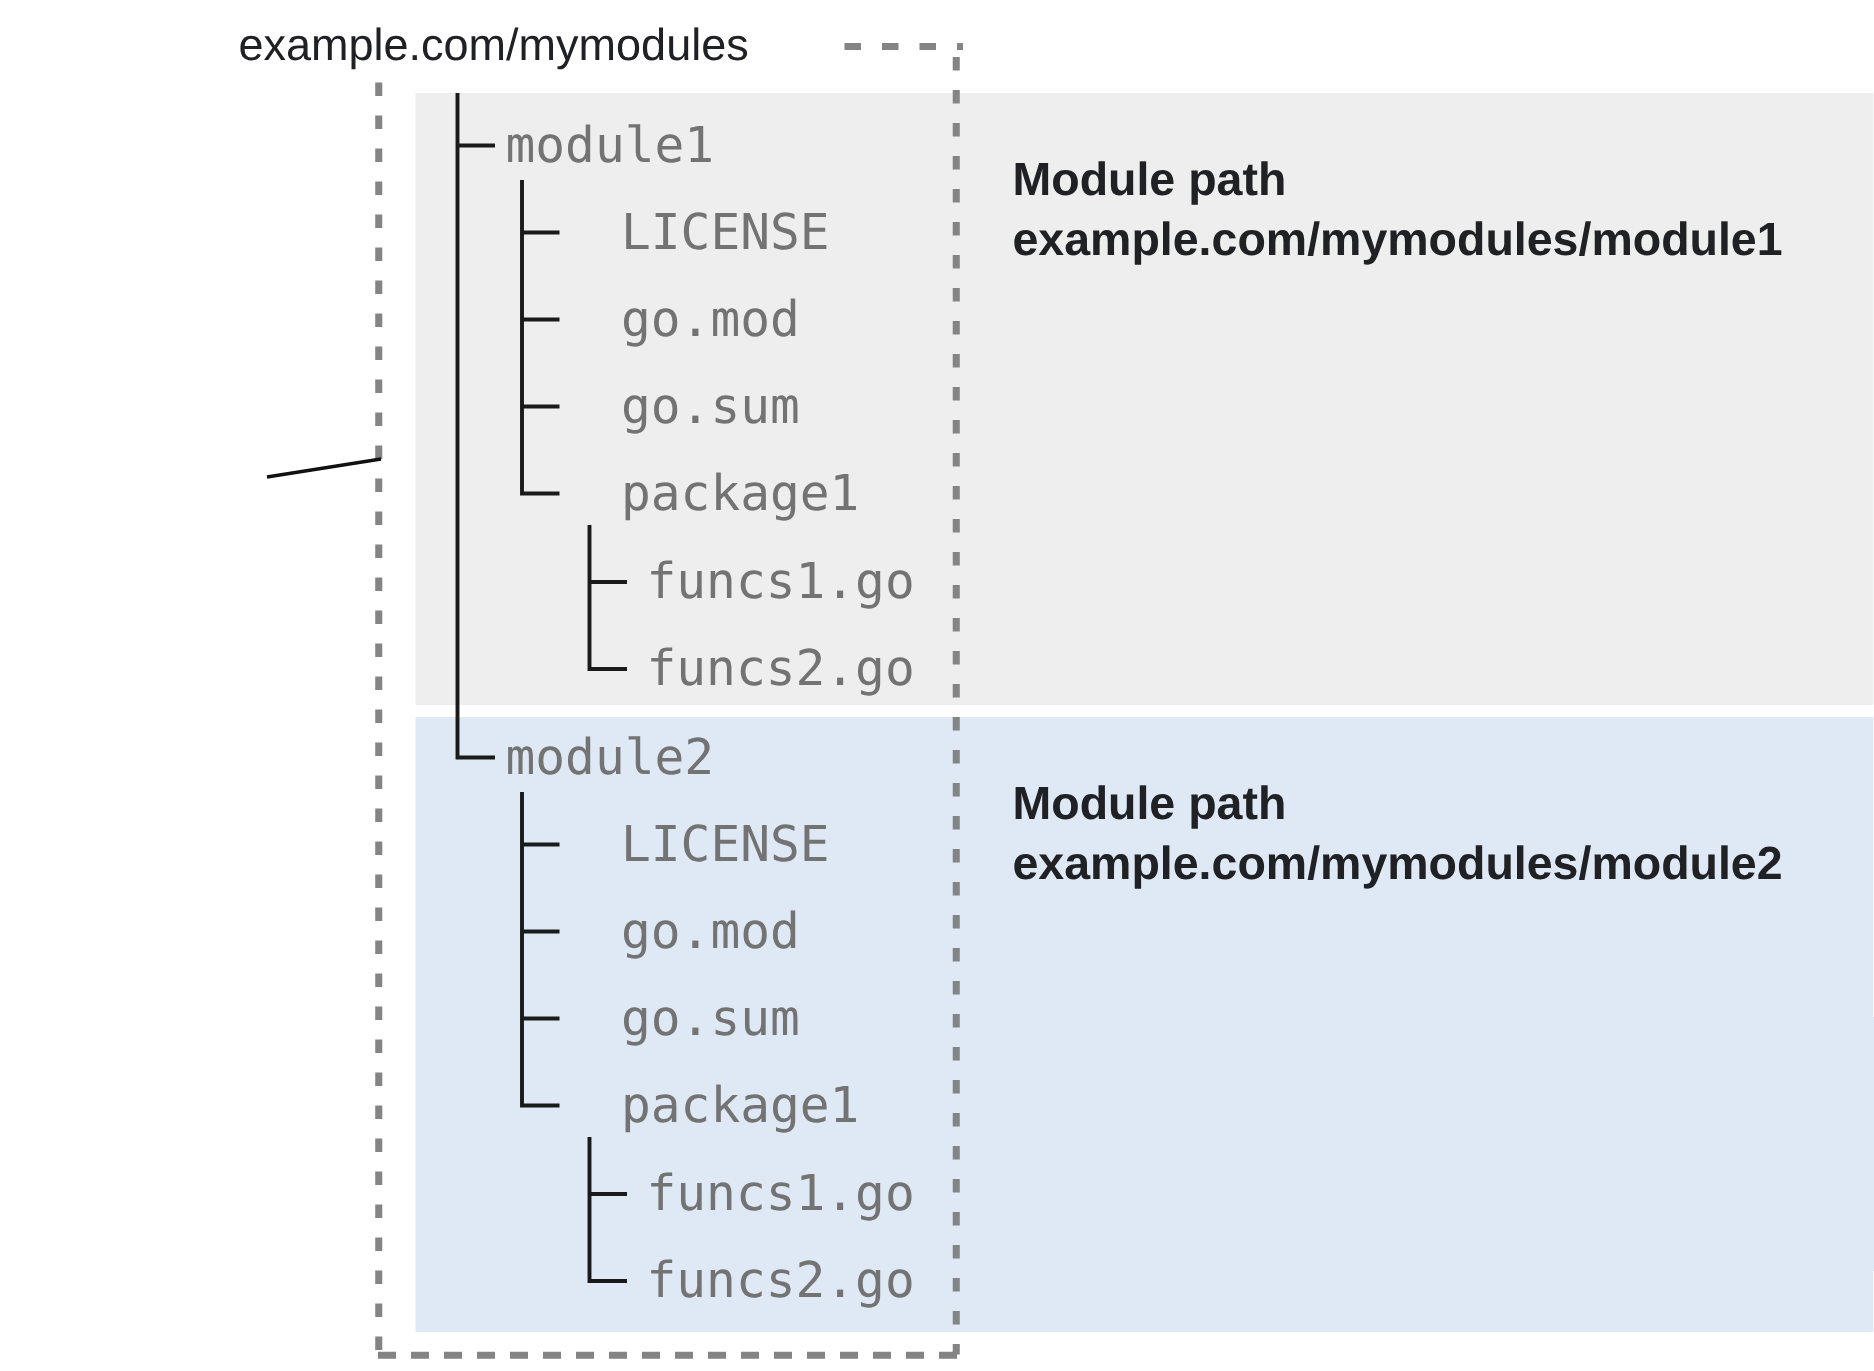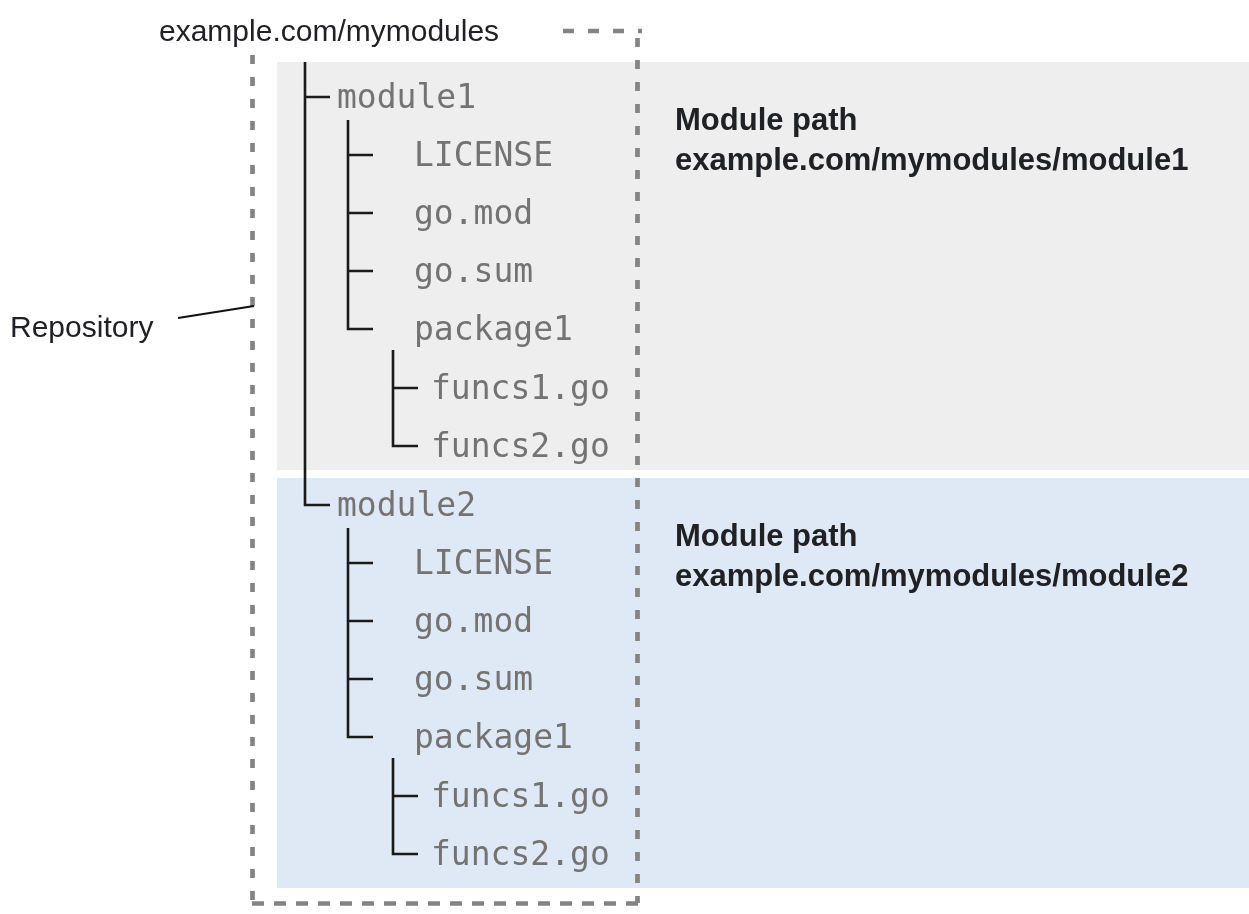--- a/index.html
+++ b/index.html
@@ -73,21 +73,20 @@
 
   <div class="panel panel-module2" style="background-color: rgb(223, 233, 245);">
     <div class="path-block">
       <div class="path-title">Module path</div>
       <div class="path-value">example.com/mymodules/module2</div>
     </div>
   </div>
 
   <div class="label-sans repo-top-label">example.com/mymodules</div>
 
-  <div class="label-sans repo-side-label">Repository</div>
 
   <div class="trow lvl0" style="top:97px">module1</div>
   <div class="trow lvl1" style="top:155px">LICENSE</div>
   <div class="trow lvl1" style="top:213px">go.mod</div>
   <div class="trow lvl1" style="top:271px">go.sum</div>
   <div class="trow lvl1" style="top:329px">package1</div>
   <div class="trow lvl2" style="top:388px">funcs1.go</div>
   <div class="trow lvl2" style="top:446px">funcs2.go</div>
 
   <div class="trow lvl0" style="top:505px">module2</div>

